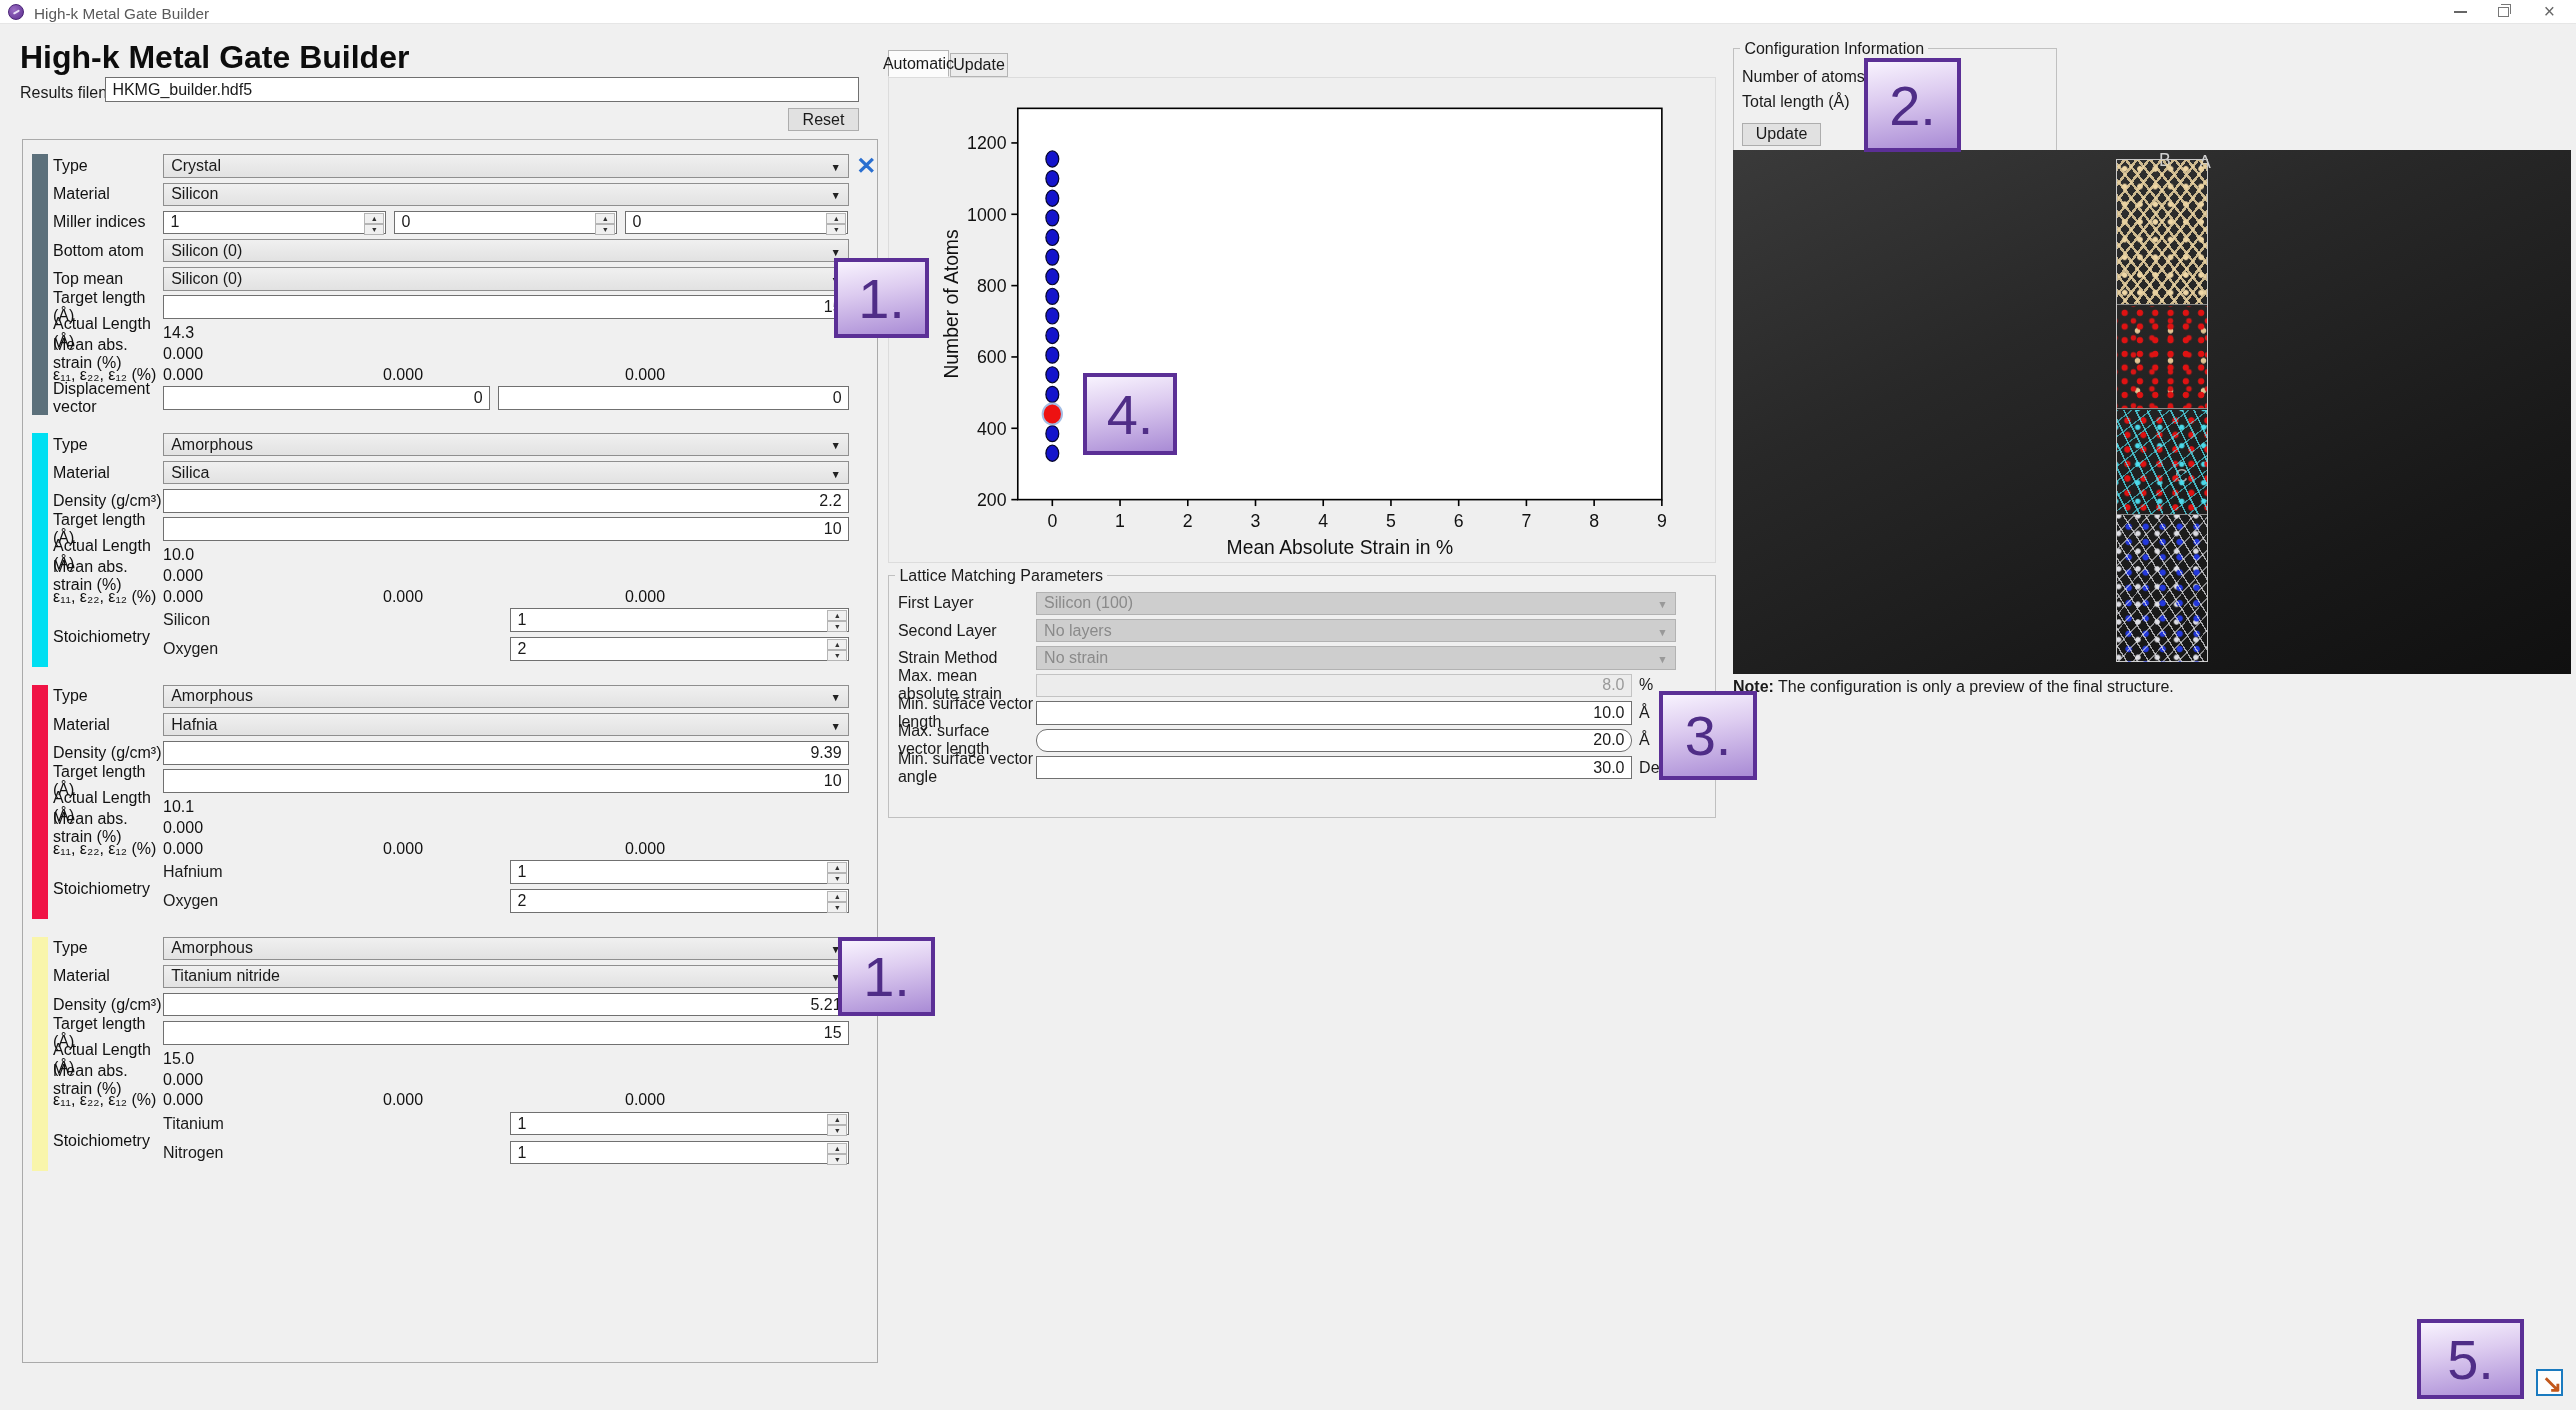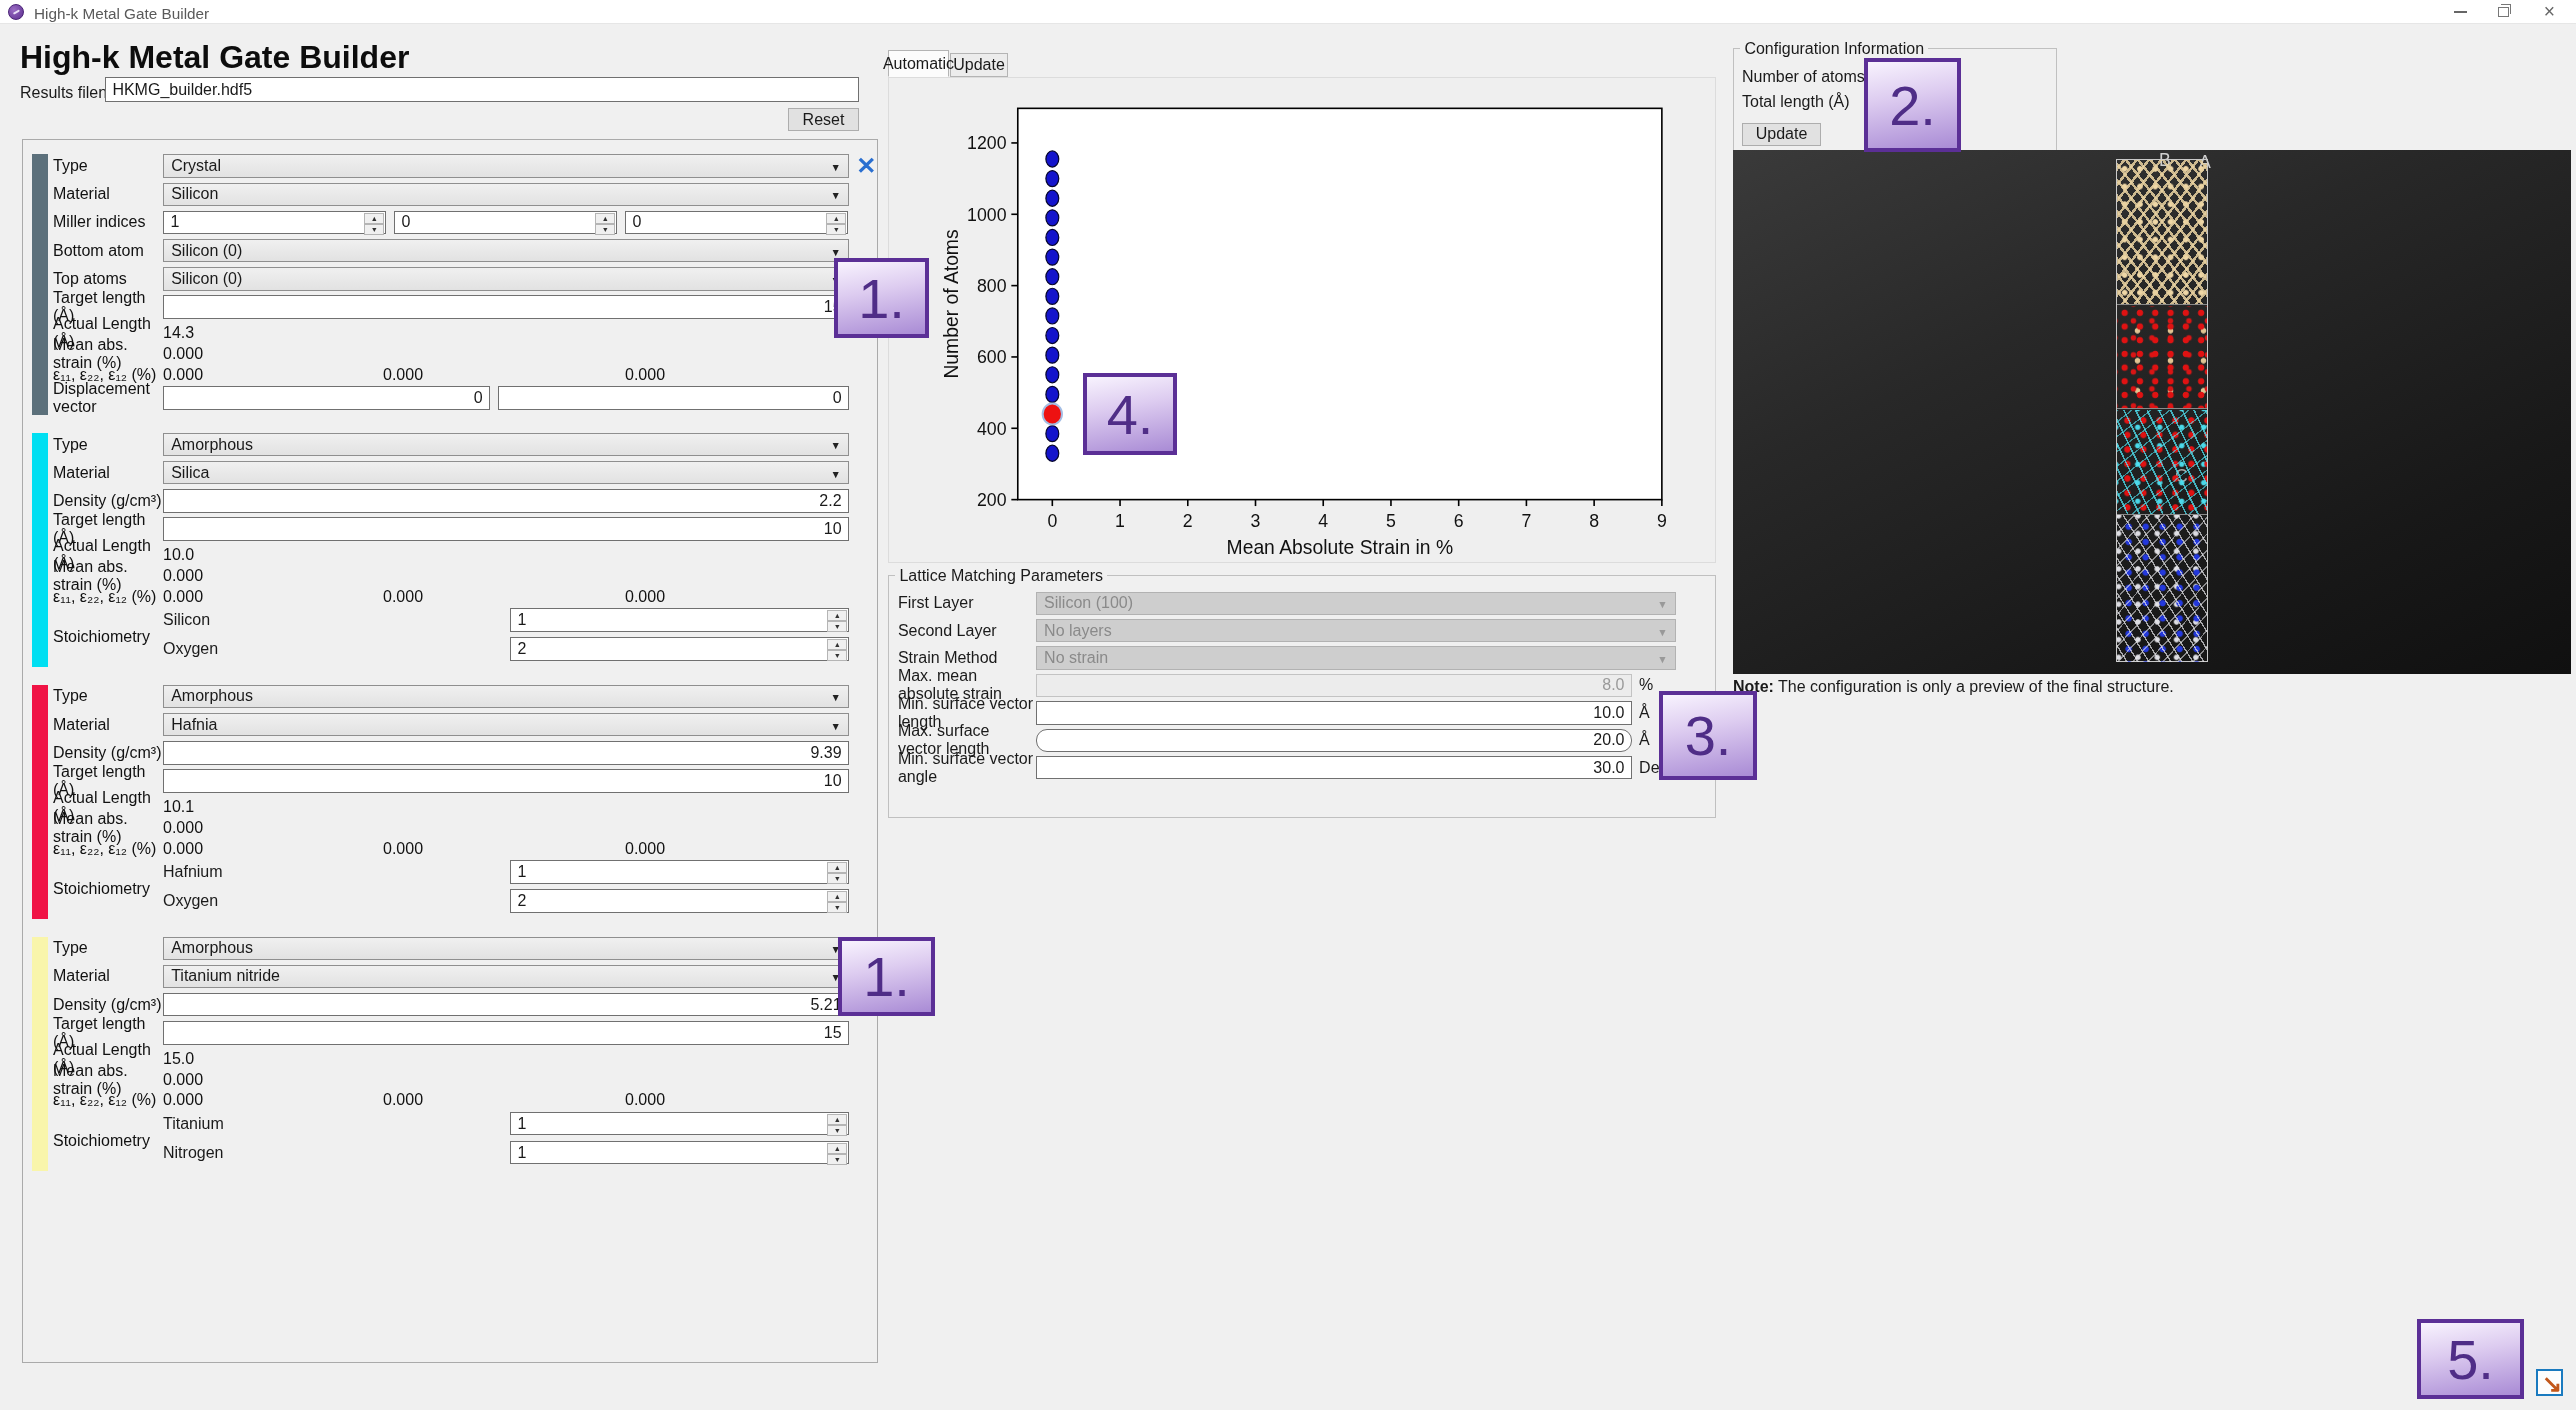--- a/index.html
+++ b/index.html
@@ -214,21 +214,21 @@
       <div class="row">
         <span class="flabel">Bottom atom</span>
         <div class="ctrl-area">
           <div class="combo" style="width: 686px;">
             <span>Silicon (0)</span>
             <span class="arr">▼</span>
           </div>
         </div>
       </div>
       <div class="row">
-        <span class="flabel">Top atoms</span>
+        <span class="flabel">Top mean</span>
         <div class="ctrl-area">
           <div class="combo" style="width: 686px;">
             <span>Silicon (0)</span>
             <span class="arr">▼</span>
           </div>
         </div>
       </div>
       <div class="row">
         <span class="flabel">Target length (Å)</span>
         <div class="ctrl-area">

